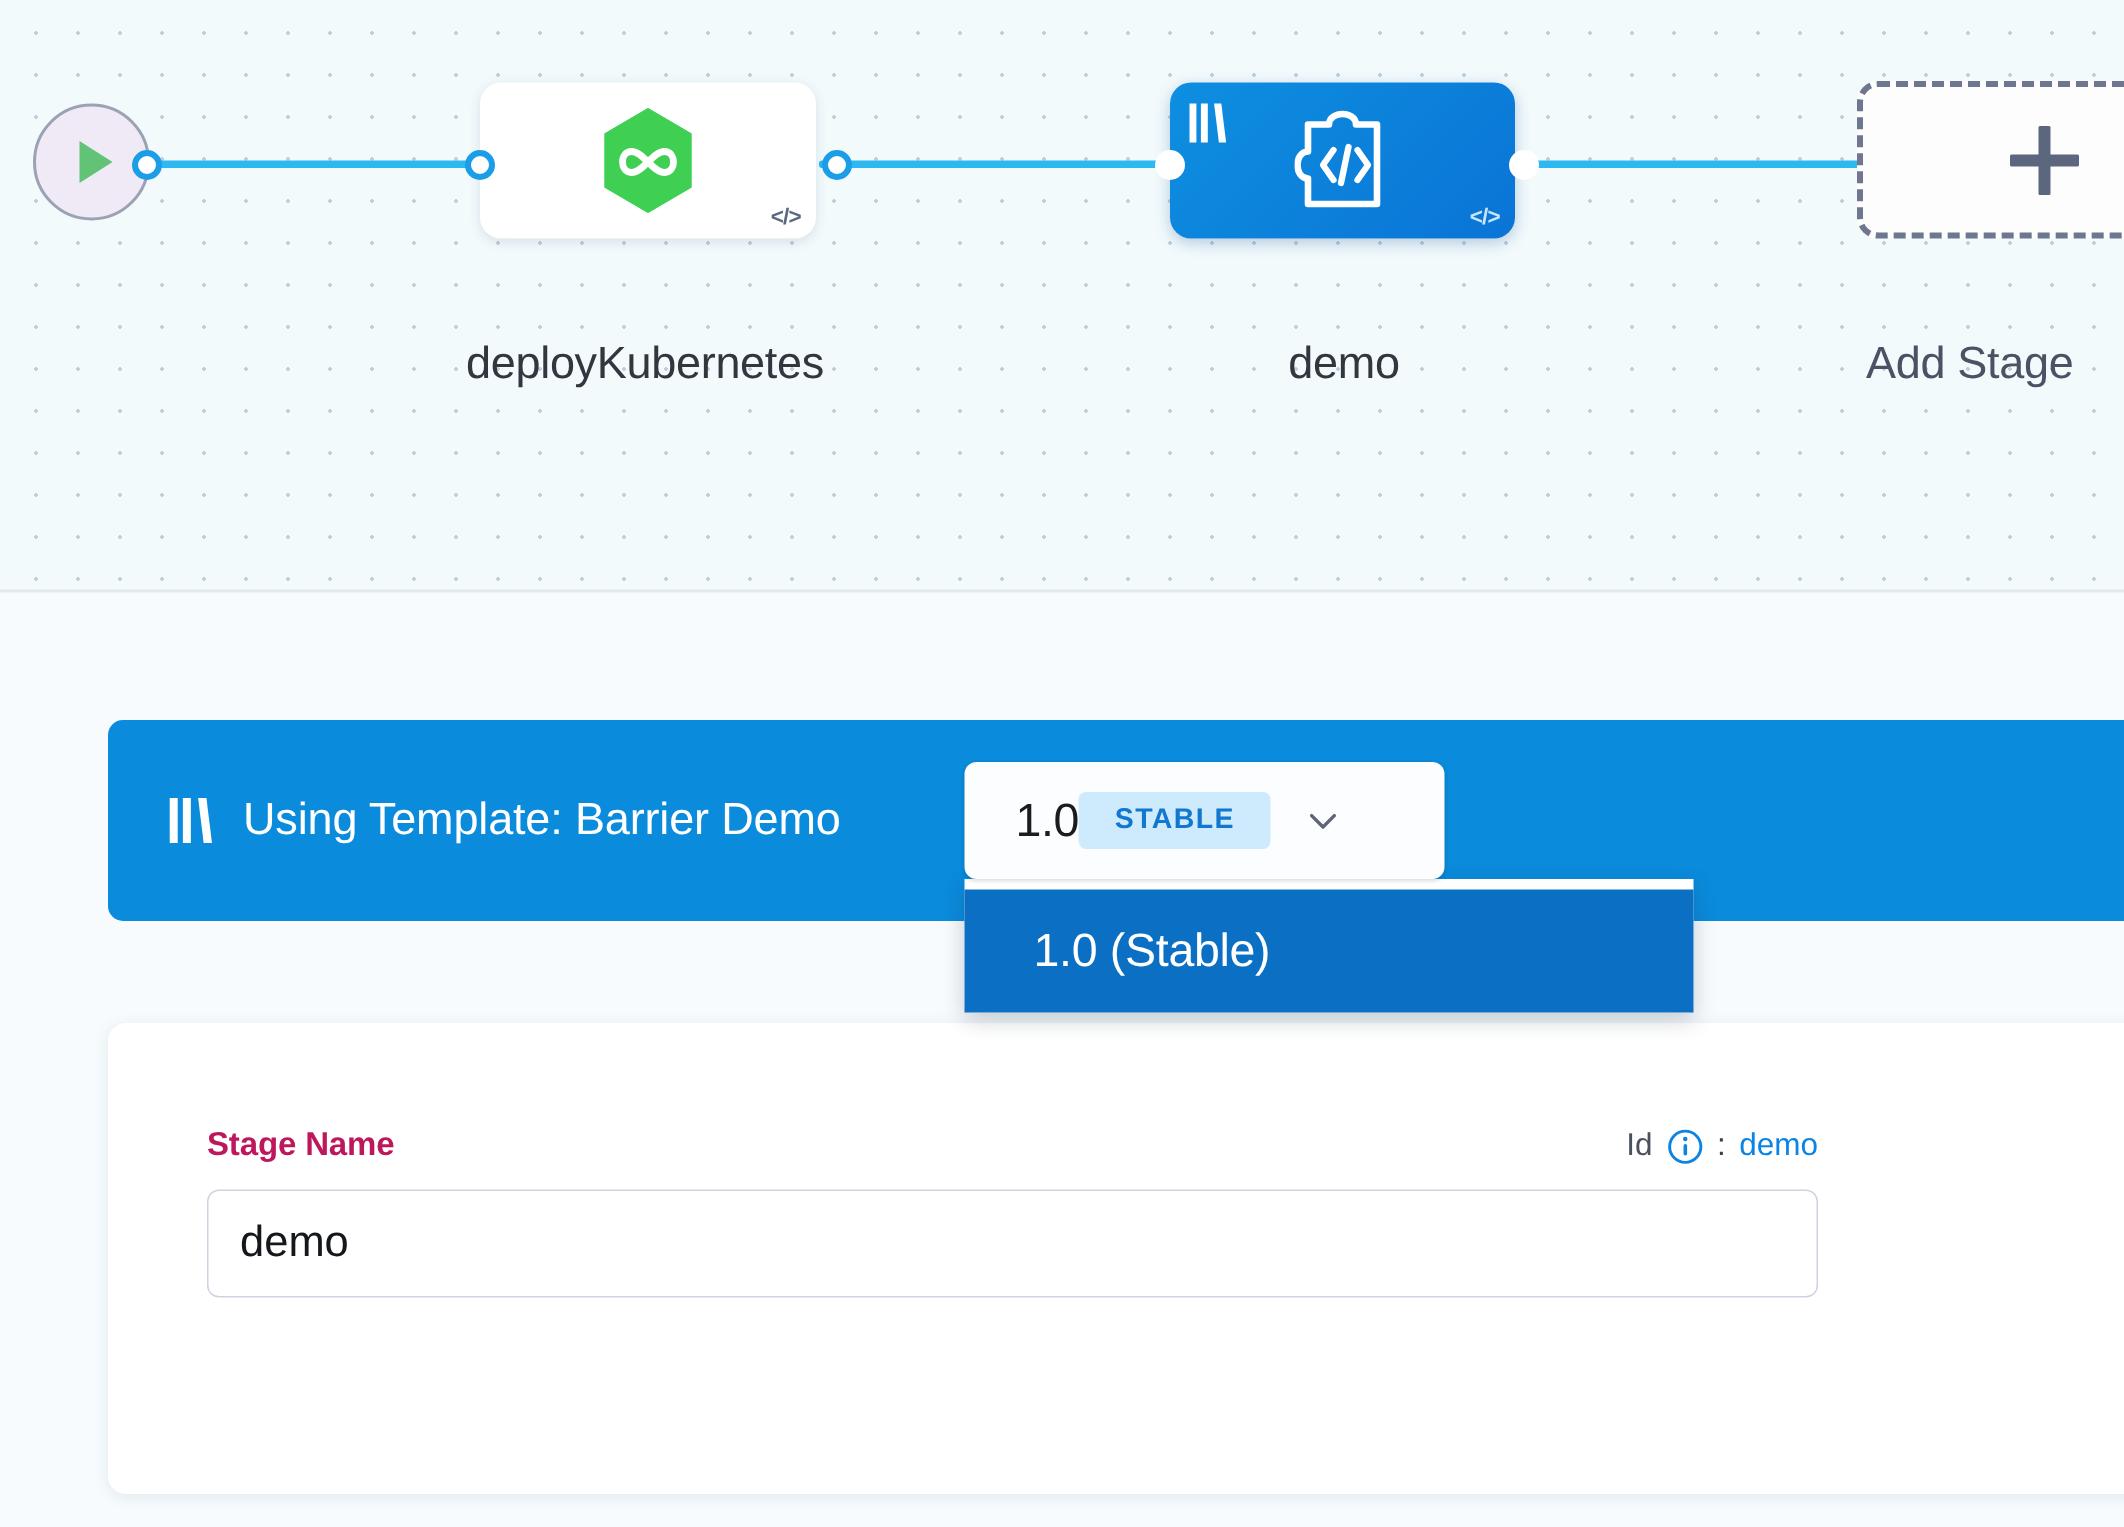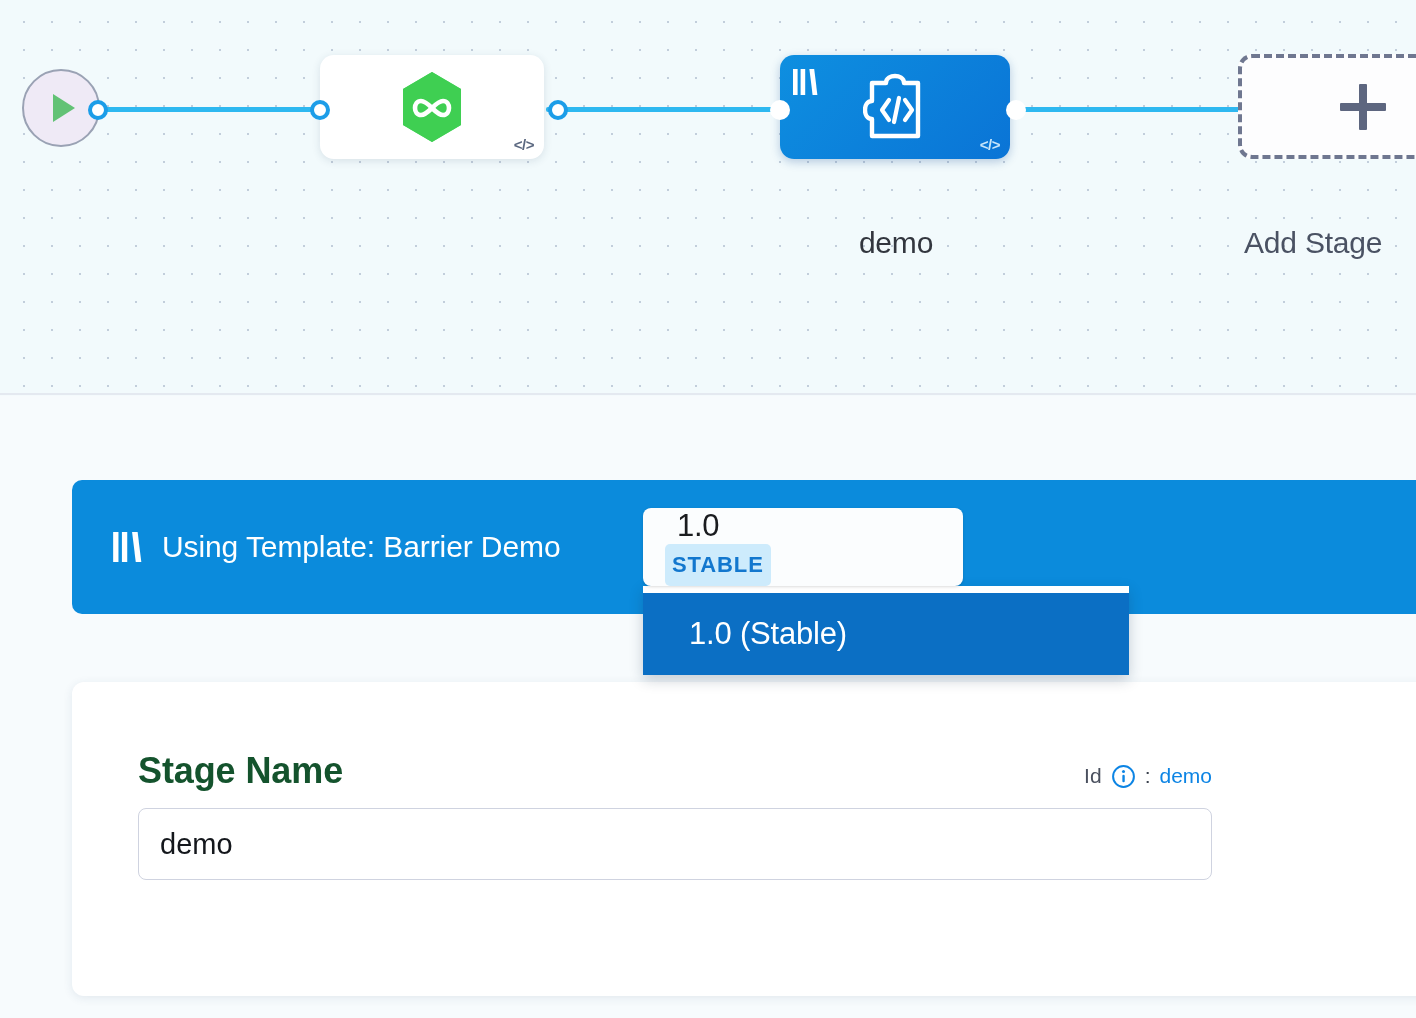--- a/index.html
+++ b/index.html
@@ -164,35 +164,33 @@
     letter-spacing: -0.1px;
     white-space: nowrap;
   }
 
   
   .version-select {
     position: absolute; left: 643px; top: 112px;
     width: 320px; height: 78px;
     background: #FBFDFE;
     border-radius: 8px;
-    display: flex; align-items: flex-start;
+    display: flex; align-items: center;
     box-shadow: 0 1px 3px rgba(0,0,0,0.14);
     z-index: 6;
-    flex-direction: column;
   }
   .version-number {
     margin-left: 34px;
     font-size: 31px; color: #1A1C1F; letter-spacing: -0.3px;
   }
   .stable-badge {
-    margin-left: 22px;
     background: #CDEBFC;
     color: #1277CE;
-    font-size: 22px; font-weight: 700; letter-spacing: 0.9px;
-    padding: 8px 7px;
+    font-size: 19px; font-weight: 700; letter-spacing: 0.9px;
+    padding: 8px 24px;
     border-radius: 5px;
   }
   .chevron-down {
     margin-left: 22px; width: 26px; height: 26px;
   }
 
   
   .version-menu {
     position: absolute; left: 643px; top: 190px;
     width: 486px;
@@ -224,21 +222,21 @@
     box-shadow: 0 2px 10px rgba(40,70,110,0.10);
   }
   .field-block {
     position: absolute; left: 66px; top: 68px; width: 1074px;
   }
   .field-header {
     display: flex; align-items: baseline; justify-content: space-between;
     margin-bottom: 16px;
   }
   .field-label {
-    font-size: 36px; font-weight: 700; color: #14532d; letter-spacing: -0.1px;
+    font-size: 22px; font-weight: 700; color: #be185d; letter-spacing: -0.1px;
   }
   .id-row {
     display: flex; align-items: center; gap: 9px;
     font-size: 21px; color: #4A505E;
   }
   .info-icon { width: 25px; height: 25px; display: block; }
   .id-colon { color: #3A404D; }
   .id-value { color: #0C84E4; }
   .text-input {
     width: 1074px; height: 72px;
@@ -297,20 +295,21 @@
       </svg>
       <div class="node-code-badge">&lt;/&gt;</div>
     </div>
     <div class="port-solid port-demo-in"></div>
     <div class="port-solid port-demo-out"></div>
 
     <div class="node-add">
       <div class="plus-glyph"></div>
     </div>
 
+    <div class="node-label label-k8s">deployKubernetes</div>
     <div class="node-label label-demo">demo</div>
     <div class="node-label label-add">Add Stage</div>
   </div>
   <div class="canvas-divider"></div>
 
   <div class="lower">
 
     <div class="template-banner">
       <svg class="banner-lib-icon" width="30" height="36" viewBox="0 0 26 30">
         <rect x="1" y="2" width="4.6" height="26" fill="#FFFFFF"></rect>

